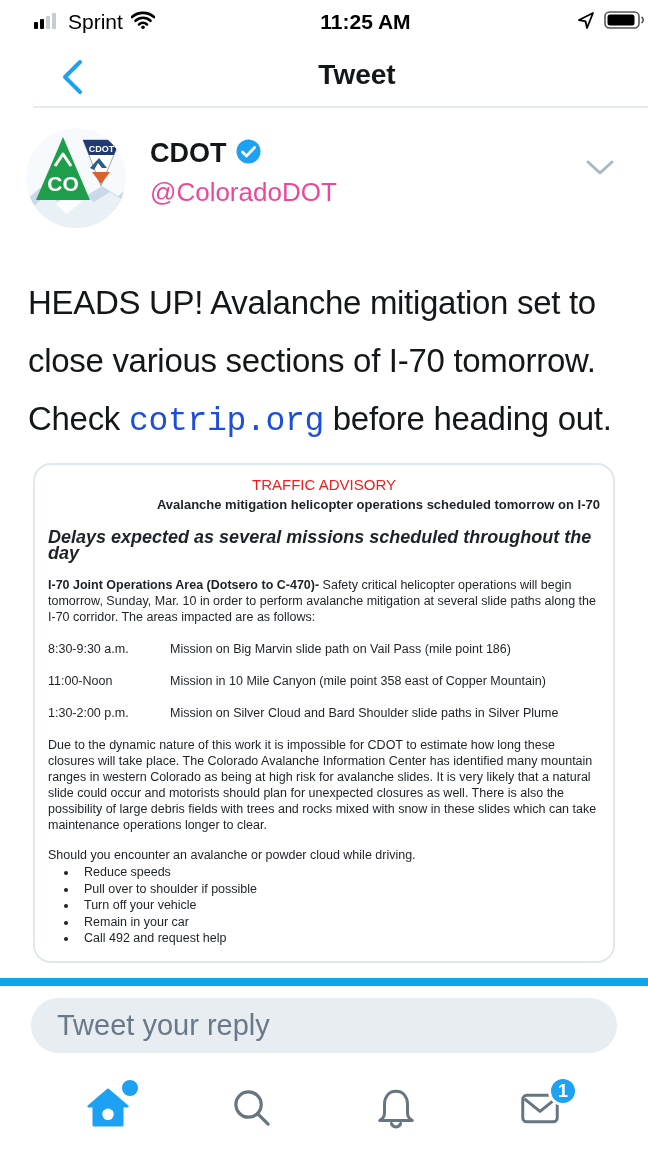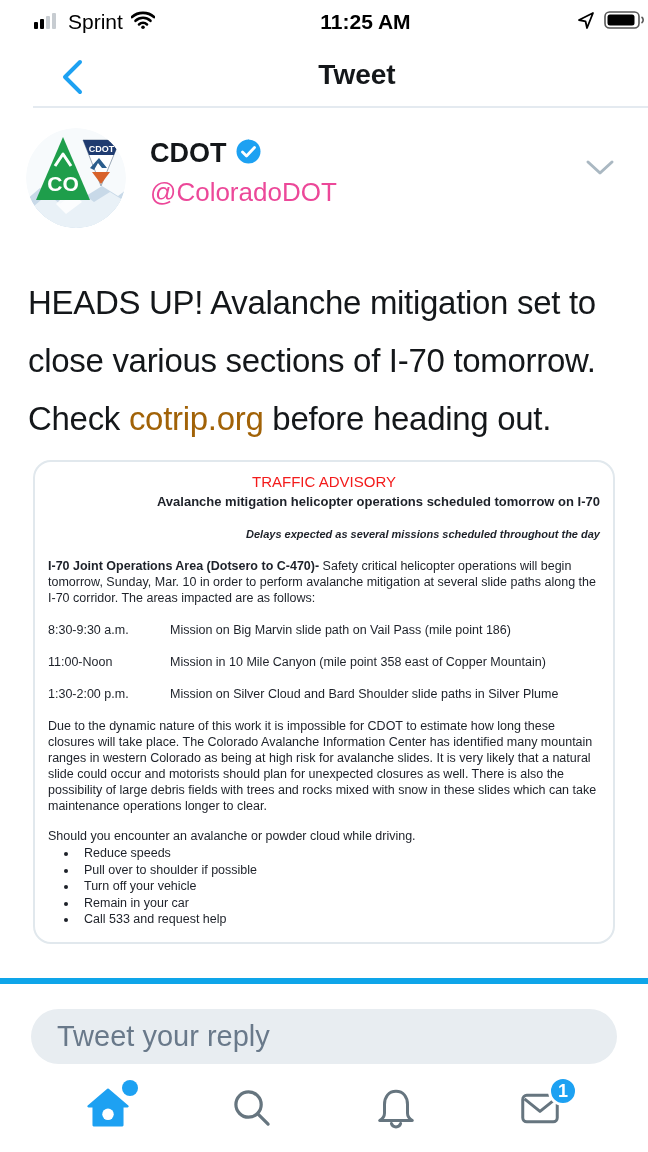--- a/index.html
+++ b/index.html
@@ -45,48 +45,48 @@
   .author-name { font-size: 27px; font-weight: 700; color: #14171a; }
   .author-handle { font-size: 26px; color: #ec4899; margin-top: 8px; }
   .tweet-menu { position: absolute; right: 4px; top: 30px; width: 32px; height: 20px; cursor: pointer; }
 
   
   .tweet-text {
     margin: 42px 30px 0 28px;
     font-size: 33px; line-height: 58px; color: #14171a;
     letter-spacing: -0.3px;
   }
-  .tweet-link { color: #a16207; cursor: pointer; }
+  .tweet-link { color: #1d4ed8; cursor: pointer; font-family: Liberation Mono, monospace; }
 
   
   .advisory-card {
     margin: 12px 32px 0 33px; width: 582px;
     border: 2px solid #e1e8ed; border-radius: 18px;
     padding: 10px 13px 14px 13px;
     color: #1d2129;
     font-size: 12.5px; line-height: 16px;
     cursor: pointer;
   }
   .adv-title { text-align: center; color: #f31b1b; font-weight: 400; font-size: 15px; line-height: 19px; }
   .adv-subtitle { text-align: right; font-weight: 700; font-size: 13px; line-height: 19px; margin-top: 1px; }
-  .adv-tagline { text-align: right; font-weight: 700; font-style: italic; font-size: 11px; margin: 15px 0 16px 0; }
+  .adv-tagline { text-align: left; font-weight: 700; font-style: italic; font-size: 18px; margin: 15px 0 16px 0; }
   .adv-para { margin-top: 10px; }
   .adv-para b { font-weight: 700; }
   .sched-row { display: flex; margin: 16px 0; }
   .sched-time { width: 122px; flex: 0 0 122px; }
   .adv-para2 { margin-top: 13px; }
   .adv-bullets-intro { margin-top: 14px; }
   .adv-bullets { margin: 2px 0 0 30px; }
   .adv-bullets li { line-height: 15.5px; padding-left: 6px; margin-top: 1px; }
 
   
   .reply-bar {
     position: absolute; top: 978px; left: 0; width: 648px; height: 86px;
-    background: #fff; border-top: 6px solid #0ea5e9;
-    display: flex; align-items: flex-end; padding: 0 31px;
+    background: #fff; border-top: 8px solid #0ea5e9;
+    display: flex; align-items: center; padding: 0 31px;
   }
   .reply-pill {
     width: 100%; height: 55px; border-radius: 28px; background: #e8edf1;
     border: none; outline: none;
     font-family: "Liberation Sans", "DejaVu Sans", sans-serif;
     font-size: 29px; color: #5b6b7a; padding: 0 26px;
   }
   .reply-pill::placeholder { color: #69798a; opacity: 1; }
 
   
@@ -222,21 +222,21 @@
       <span class="sched-desc">Mission on Silver Cloud and Bard Shoulder slide paths in Silver Plume</span>
     </div>
 
     <div class="adv-para2">Due to the dynamic nature of this work it is impossible for CDOT to estimate how long these closures will take place. The Colorado Avalanche Information Center has identified many mountain ranges in western Colorado as being at high risk for avalanche slides. It is very likely that a natural slide could occur and motorists should plan for unexpected closures as well. There is also the possibility of large debris fields with trees and rocks mixed with snow in these slides which can take maintenance operations longer to clear.</div>
     <div class="adv-bullets-intro">Should you encounter an avalanche or powder cloud while driving.</div>
     <ul class="adv-bullets">
       <li>Reduce speeds</li>
       <li>Pull over to shoulder if possible</li>
       <li>Turn off your vehicle</li>
       <li>Remain in your car</li>
-      <li>Call 533 and request help</li>
+      <li>Call 492 and request help</li>
     </ul>
   </div>
 </div>
 
 <div class="reply-bar">
   <input class="reply-pill" type="text" placeholder="Tweet your reply" style="">
 </div>
 
 <div class="tab-bar">
   <div class="tab">

